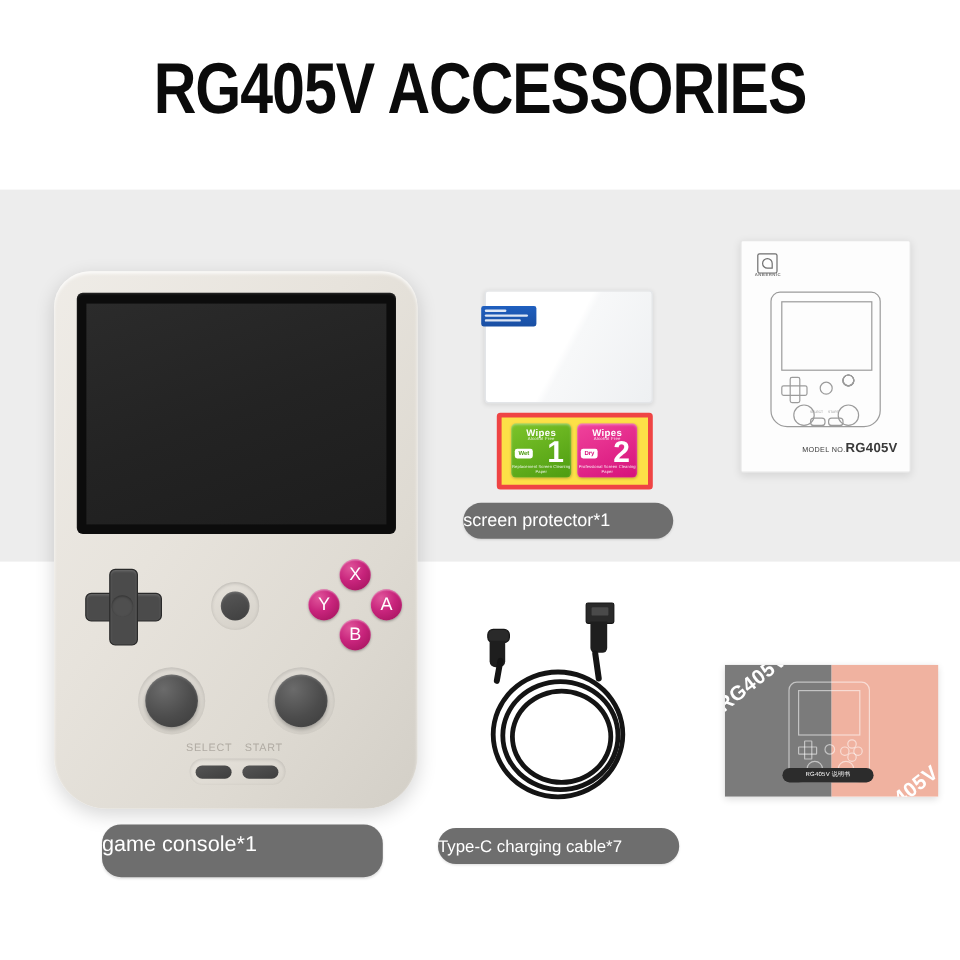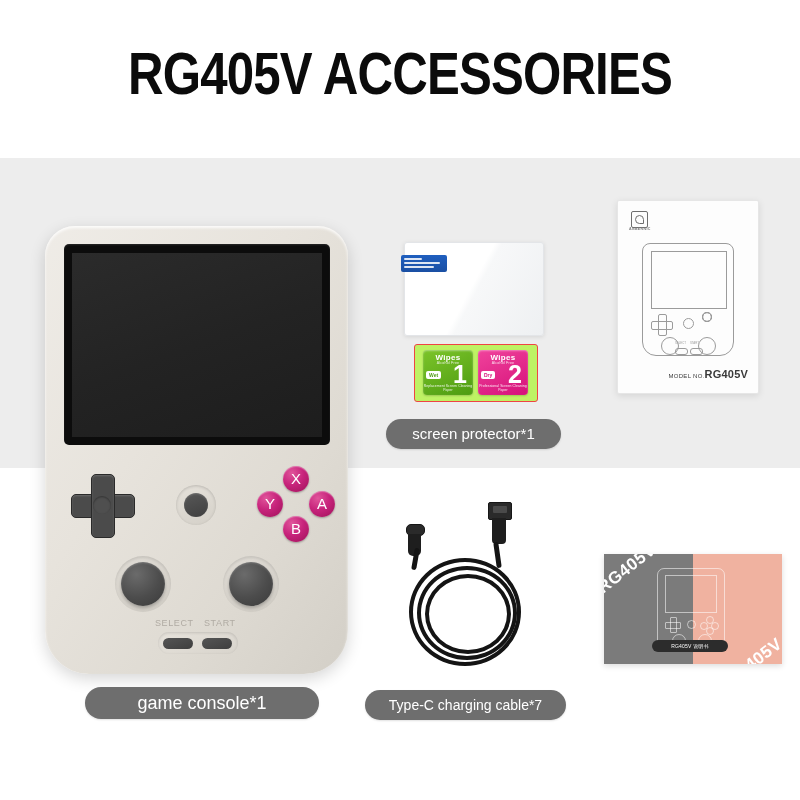--- a/index.html
+++ b/index.html
@@ -121,21 +121,21 @@
   .glass-tab{
     position:absolute;left:-4px;top:12px;width:46px;height:17px;border-radius:2px;
     background:linear-gradient(180deg,#1f5fbf,#1a4fa3);overflow:hidden;
   }
   .glass-tab .ln{position:absolute;left:3px;height:2px;background:rgba(255,255,255,.85);border-radius:1px;}
   .glass-tab .l1{top:3px;width:18px;}
   .glass-tab .l2{top:7px;width:36px;}
   .glass-tab .l3{top:11px;width:30px;}
   .wipes-tray{
     position:absolute;left:16px;top:116px;width:122px;height:56px;
-    background:#bef264;border:1px solid #ef4444;border-radius:3px;
+    background:#fde047;border:4px solid #ef4444;border-radius:3px;
   }
   .wipe{
     position:absolute;top:5px;width:50px;height:45px;border-radius:4px;
     box-shadow:inset 0 1px 2px rgba(255,255,255,.4),0 1px 2px rgba(0,0,0,.18);
   }
   .wipe.wet{left:8px;background:linear-gradient(155deg,#7cc42a,#4d9c11);}
   .wipe.dry{left:63px;background:linear-gradient(155deg,#f0439c,#d6117a);}
   .wipe .w-title{
     position:absolute;left:0;top:3px;width:100%;text-align:center;
     font-size:8px;color:#fff;font-weight:bold;letter-spacing:.3px;
@@ -282,27 +282,27 @@
   .manual .diag{
     position:absolute;font-family:"Liberation Sans",sans-serif;font-weight:bold;
     font-size:17px;color:#ffffff;white-space:nowrap;letter-spacing:.5px;
   }
   .manual .diag.tl{left:-4px;top:26px;transform:rotate(-38deg);transform-origin:left center;}
   .manual .diag.br{right:2px;bottom:12px;transform:rotate(-38deg);transform-origin:right center;}
 
   
   .pill{
     position:absolute;height:30px;border-radius:15px;background:#6e6e6e;
-    color:#ffffff;font-size:15px;line-height:30px;text-align:center;
+    color:#ffffff;font-size:15px;line-height:30px;text-align:left;
     font-family:"Liberation Sans",sans-serif;white-space:nowrap;
     box-shadow:0 1px 2px rgba(0,0,0,.12);
   }
   .pill.p-screen{left:386px;top:419px;width:175px;}
   .pill.p-gift{left:622px;top:419px;width:143px;}
-  .pill.p-console{left:85px;top:688px;width:234px;font-size:18px;line-height:32px;height:32px;border-radius:16px;top:687px;}
+  .pill.p-console{left:85px;top:688px;width:234px;font-size:18px;line-height:32px;height:44px;border-radius:16px;top:687px;}
   .pill.p-cable{left:365px;top:690px;width:201px;font-size:14px;}
   .pill.p-manual{left:630px;top:690px;width:135px;font-size:14px;}
 </style>
 </head>
 <body>
 
 <div class="stage">
 
   <div class="title">RG405V ACCESSORIES</div>
 

